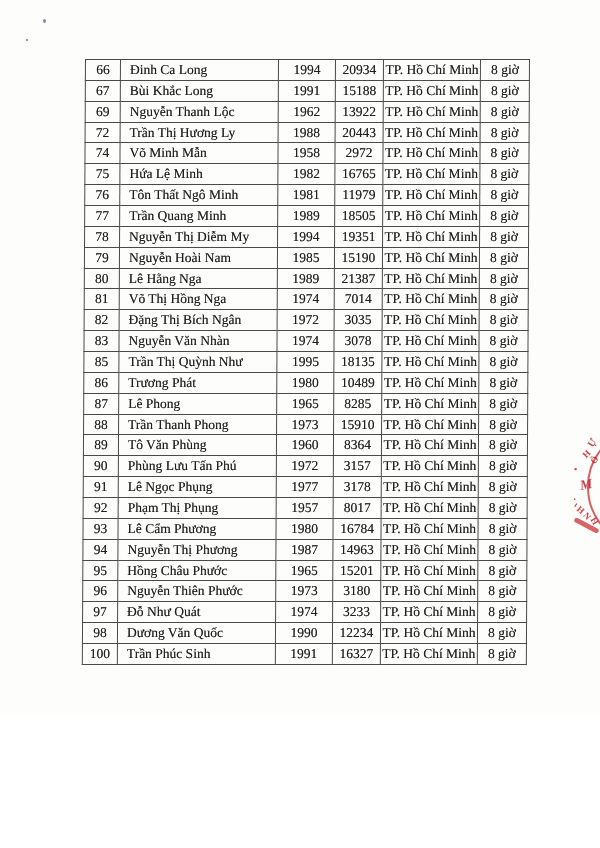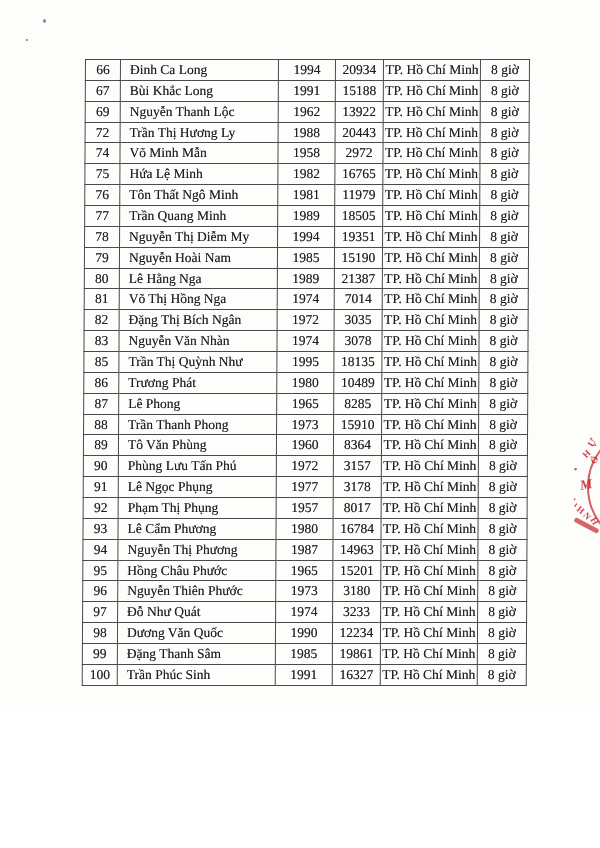--- a/index.html
+++ b/index.html
@@ -275,28 +275,20 @@
             <td class="c-birth-year">1974</td>
             <td class="c-number">3233</td>
             <td class="c-location">TP. Hồ Chí Minh</td>
             <td class="c-duration">8 giờ</td>
           </tr>
           <tr>
             <td class="c-index">98</td>
             <td class="c-name">Dương Văn Quốc</td>
             <td class="c-birth-year">1990</td>
             <td class="c-number">12234</td>
-            <td class="c-location">TP. Hồ Chí Minh</td>
-            <td class="c-duration">8 giờ</td>
-          </tr>
-          <tr>
-            <td class="c-index">99</td>
-            <td class="c-name">Đặng Thanh Sâm</td>
-            <td class="c-birth-year">1985</td>
-            <td class="c-number">19861</td>
             <td class="c-location">TP. Hồ Chí Minh</td>
             <td class="c-duration">8 giờ</td>
           </tr>
           <tr>
             <td class="c-index">100</td>
             <td class="c-name">Trần Phúc Sinh</td>
             <td class="c-birth-year">1991</td>
             <td class="c-number">16327</td>
             <td class="c-location">TP. Hồ Chí Minh</td>
             <td class="c-duration">8 giờ</td>

